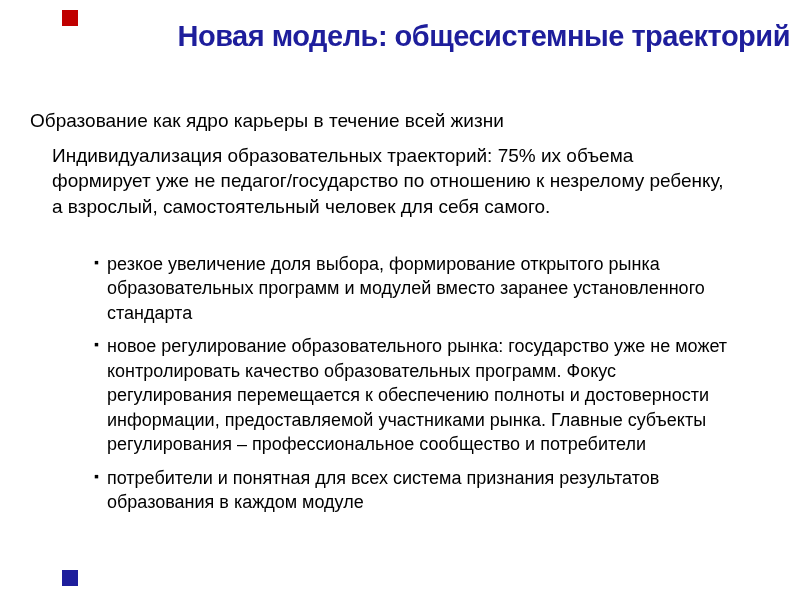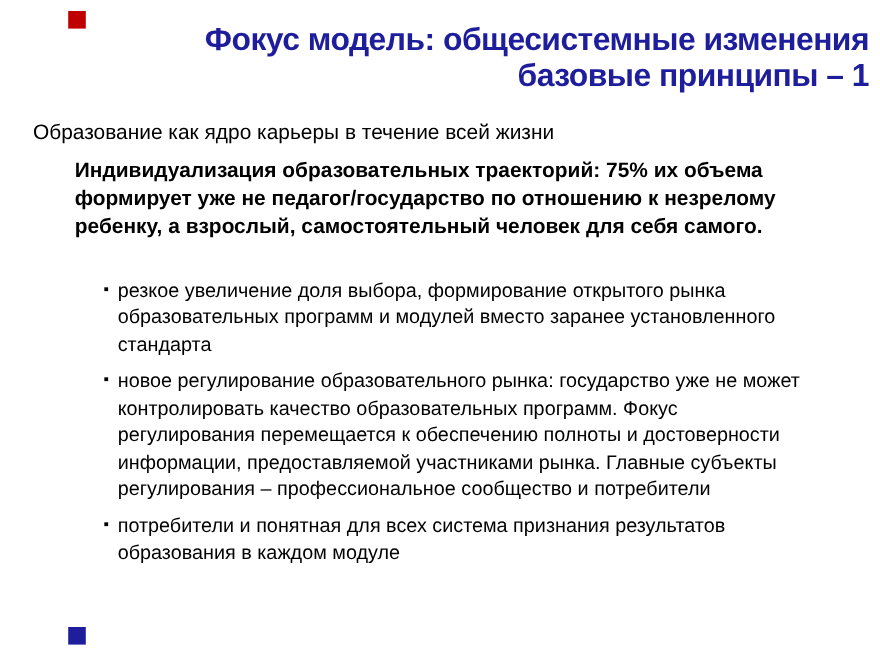--- a/index.html
+++ b/index.html
@@ -48,24 +48,24 @@
     top: 109px;
     left: 30px;
     right: 20px;
     font-size: 19px;
     font-weight: normal;
     line-height: 1.25;
   }
   .body-paragraph {
     position: absolute;
     top: 143px;
-    left: 68px;
+    left: 52px;
     width: 676px;
     font-size: 19px;
-    font-weight: bold;
+    font-weight: normal;
     line-height: 1.33;
   }
   .bullet-list {
     position: absolute;
     top: 252px;
     left: 94px;
     width: 648px;
     margin: 0;
     padding: 0;
     list-style: none;
@@ -86,22 +86,21 @@
   }
 </style>
 </head>
 <body>
 
 <div class="slide">
 
   <div class="deco-square top"></div>
 
   <div class="title">
-    <div>Фокус модель: общесистемные изменения</div>
-    <div>базовые принципы – 1</div>
+    <div>Новая модель: общесистемные траекторий</div>
   </div>
 
   <div class="body-heading">Образование как ядро карьеры в течение всей жизни</div>
 
   <div class="body-paragraph">Индивидуализация образовательных траекторий: 75%  их объема формирует уже не педагог/государство по отношению к незрелому ребенку, а взрослый, самостоятельный человек для себя самого.</div>
 
   <ul class="bullet-list">
     <li class="bullet-item">
       <span class="bullet-marker">▪</span>
       <span>резкое увеличение доля выбора, формирование открытого рынка образовательных программ и модулей вместо заранее установленного стандарта</span>

